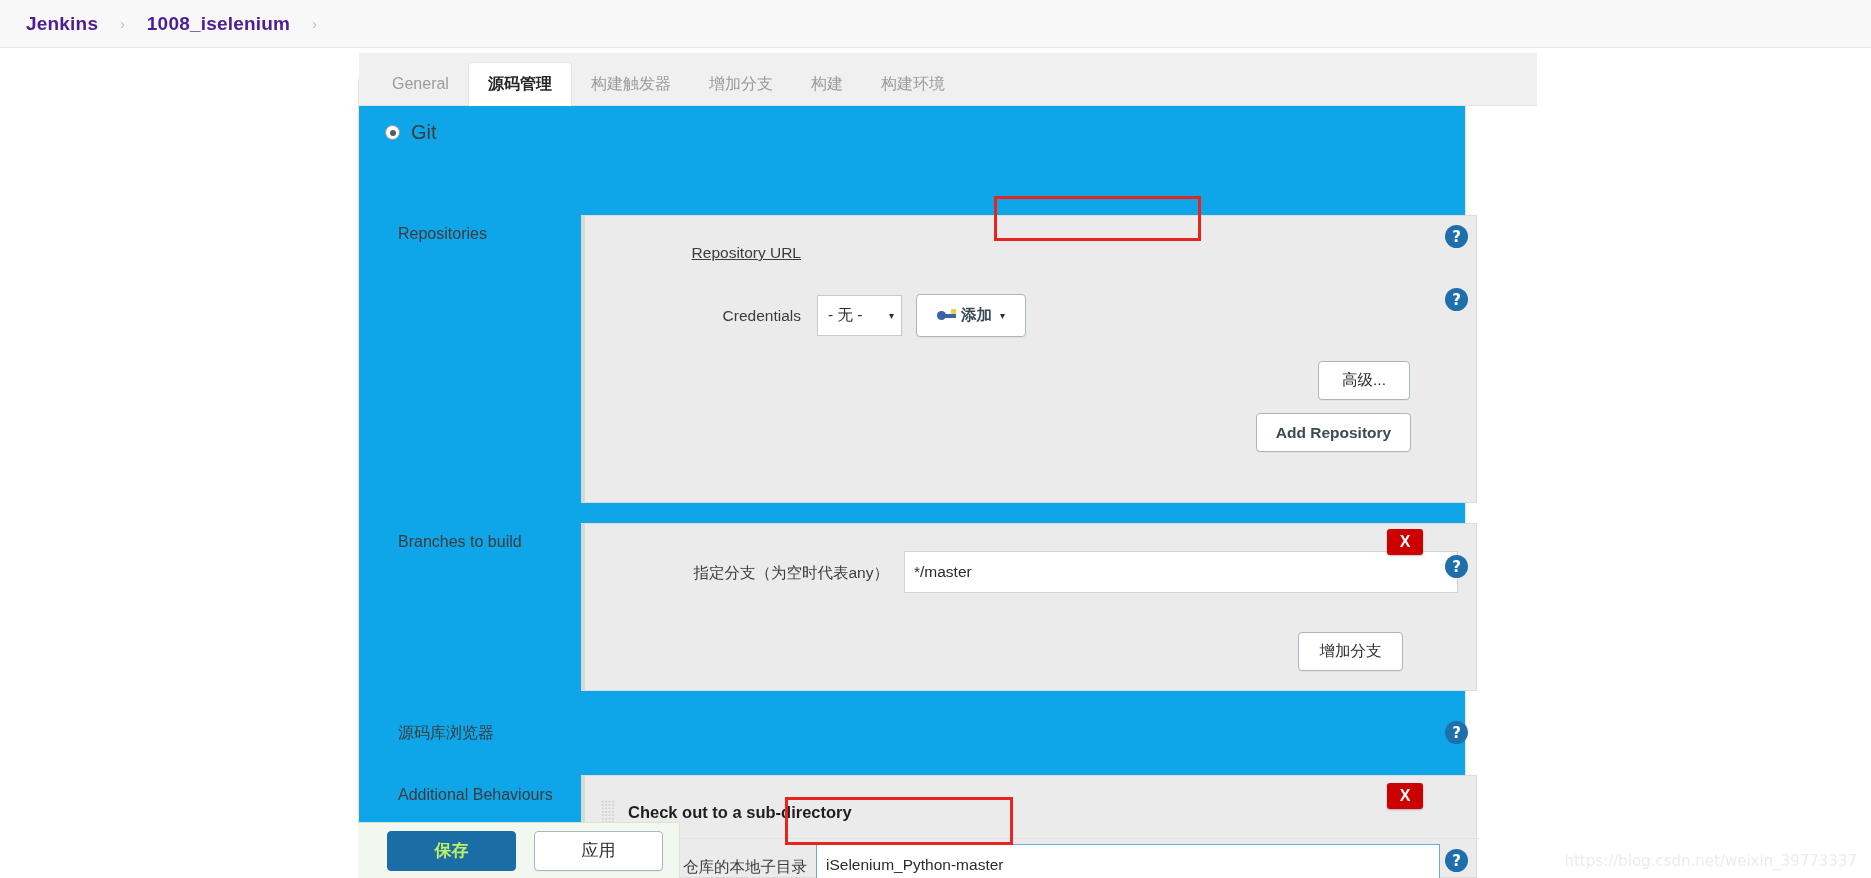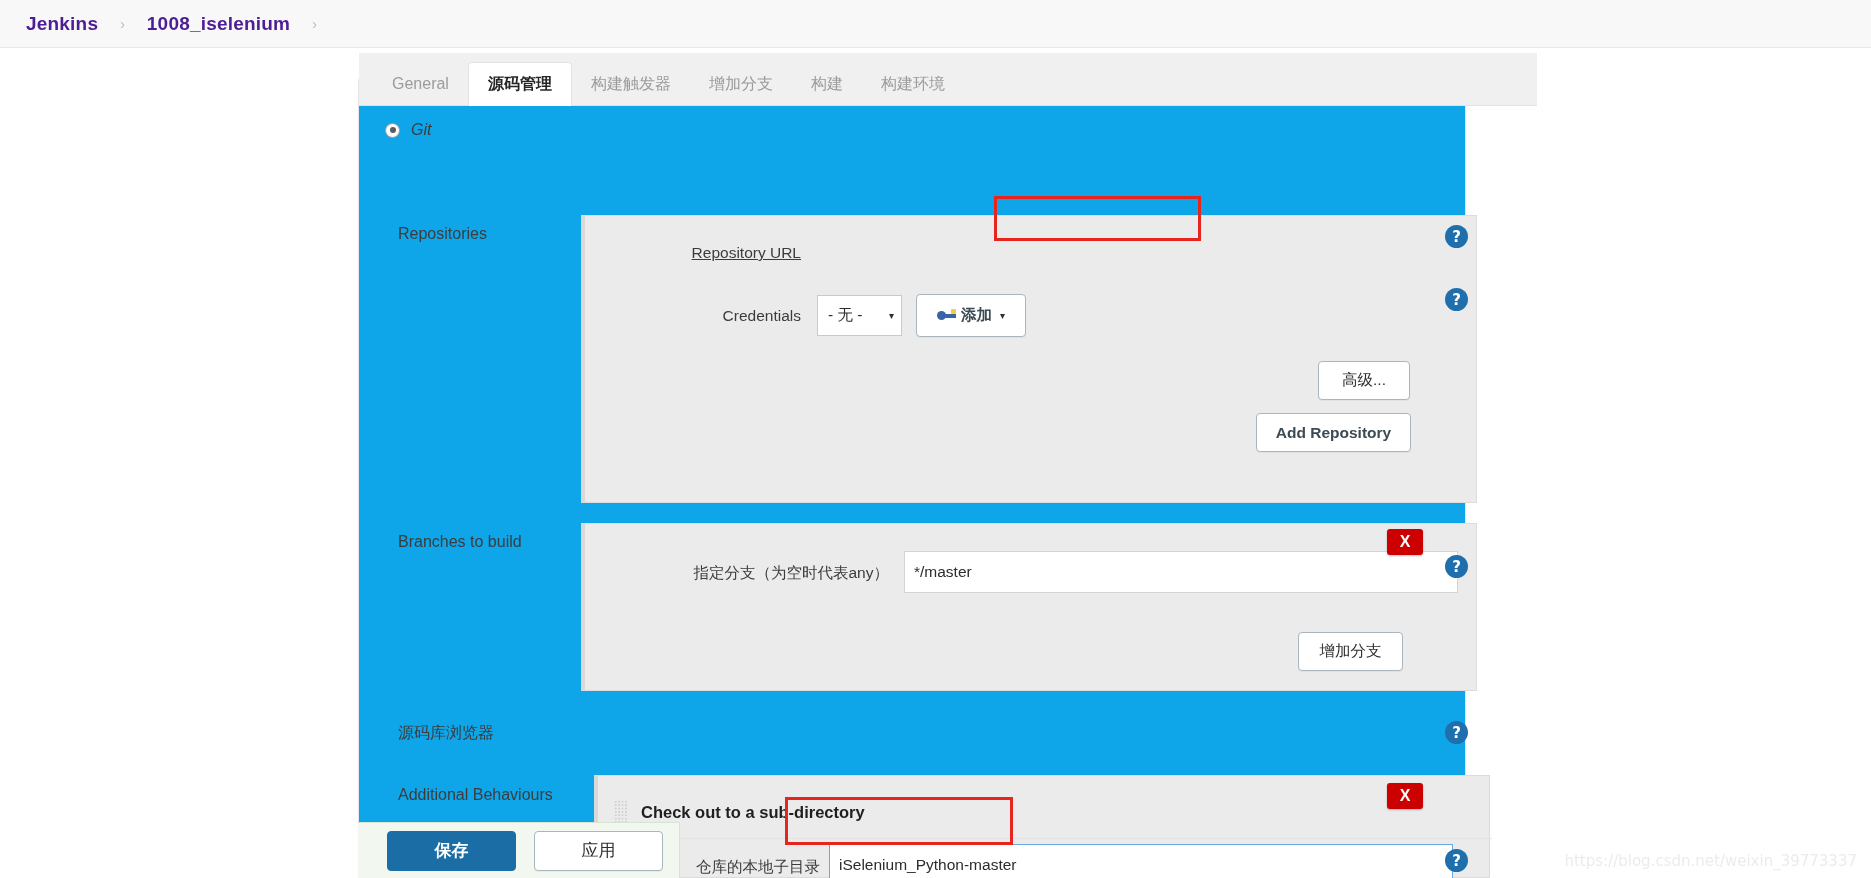--- a/index.html
+++ b/index.html
@@ -70,21 +70,21 @@
   .radio {
     width: 15px; height: 15px; border-radius: 50%;
     border: 1px solid #9a9a9a; background: #fdfdfd;
     position: relative; margin-right: 11px; flex: none;
   }
   .radio::after {
     content: ""; position: absolute;
     left: 3.5px; top: 3.5px; width: 6px; height: 6px;
     border-radius: 50%; background: #5c5c5c;
   }
-  .scm-label { font-size: 16px; color: #3c3c3c; font-style: italic; }
+  .scm-label { font-size: 20px; color: #3c3c3c; }
   .row-label {
     font-size: 16px; color: #3c3c3c;
     white-space: nowrap;
   }
 
   .grey-box {
     background: #ebebeb;
     border: 1px solid #dcdcdc;
     border-left: 4px solid #d8d8d8;
     position: absolute;
@@ -124,21 +124,21 @@
     font-size: 15.5px; color: #3c4a54;
     font-weight: bold;
     display: flex; align-items: center; justify-content: center;
     cursor: pointer; white-space: nowrap;
     box-shadow: 0 1px 0 rgba(0,0,0,.04);
   }
   .btn.plain { font-weight: normal; color: #2f2f2f; }
 
   .btn-primary {
     background: #1b6ea5; border: 1px solid #1b6ea5;
-    color: #ffffff; font-weight: bold;
+    color: #bef264; font-weight: bold;
     border-radius: 4px;
     display: flex; align-items: center; justify-content: center;
     font-size: 17px; cursor: pointer;
   }
 
   
   .key-icon {
     width: 19px; height: 13px; position: relative;
     margin-right: 5px; flex: none;
   }
@@ -297,21 +297,21 @@
 
   <div class="del-x" style="left:1028px; top:476px;">X</div>
   <div class="help" style="left:1086px; top:502px;">?</div>
 
   <div class="row-label" style="position:absolute; left:39px; top:670px;">源码库浏览器</div>
 
   <div class="help" style="left:1086px; top:668px;">?</div>
 
   <div class="row-label" style="position:absolute; left:39px; top:733px;text-align:right;">Additional Behaviours</div>
 
-  <div class="grey-box" style="left:235px; top:722px; width:896px; height:103px;">
+  <div class="grey-box" style="left:222px; top:722px; width:896px; height:103px;">
     <div class="grip" style="left:16px; top:24px;"></div>
     <div class="section-title" style="left:43px; top:27px;">Check out to a sub-directory</div>
     <div class="divider" style="left:0; top:62px; width:894px;"></div>
     <div class="inner-label" style="position:absolute; left:28px; top:81px; width:194px;">仓库的本地子目录</div>
     <input class="txt focused" style="position: absolute; left: 231px; top: 68px; width: 624px; height: 42px;" value="iSelenium_Python-master">
   </div>
 
   <div class="del-x" style="left:1028px; top:730px;">X</div>
   <div class="help" style="left:1086px; top:796px;">?</div>
 

